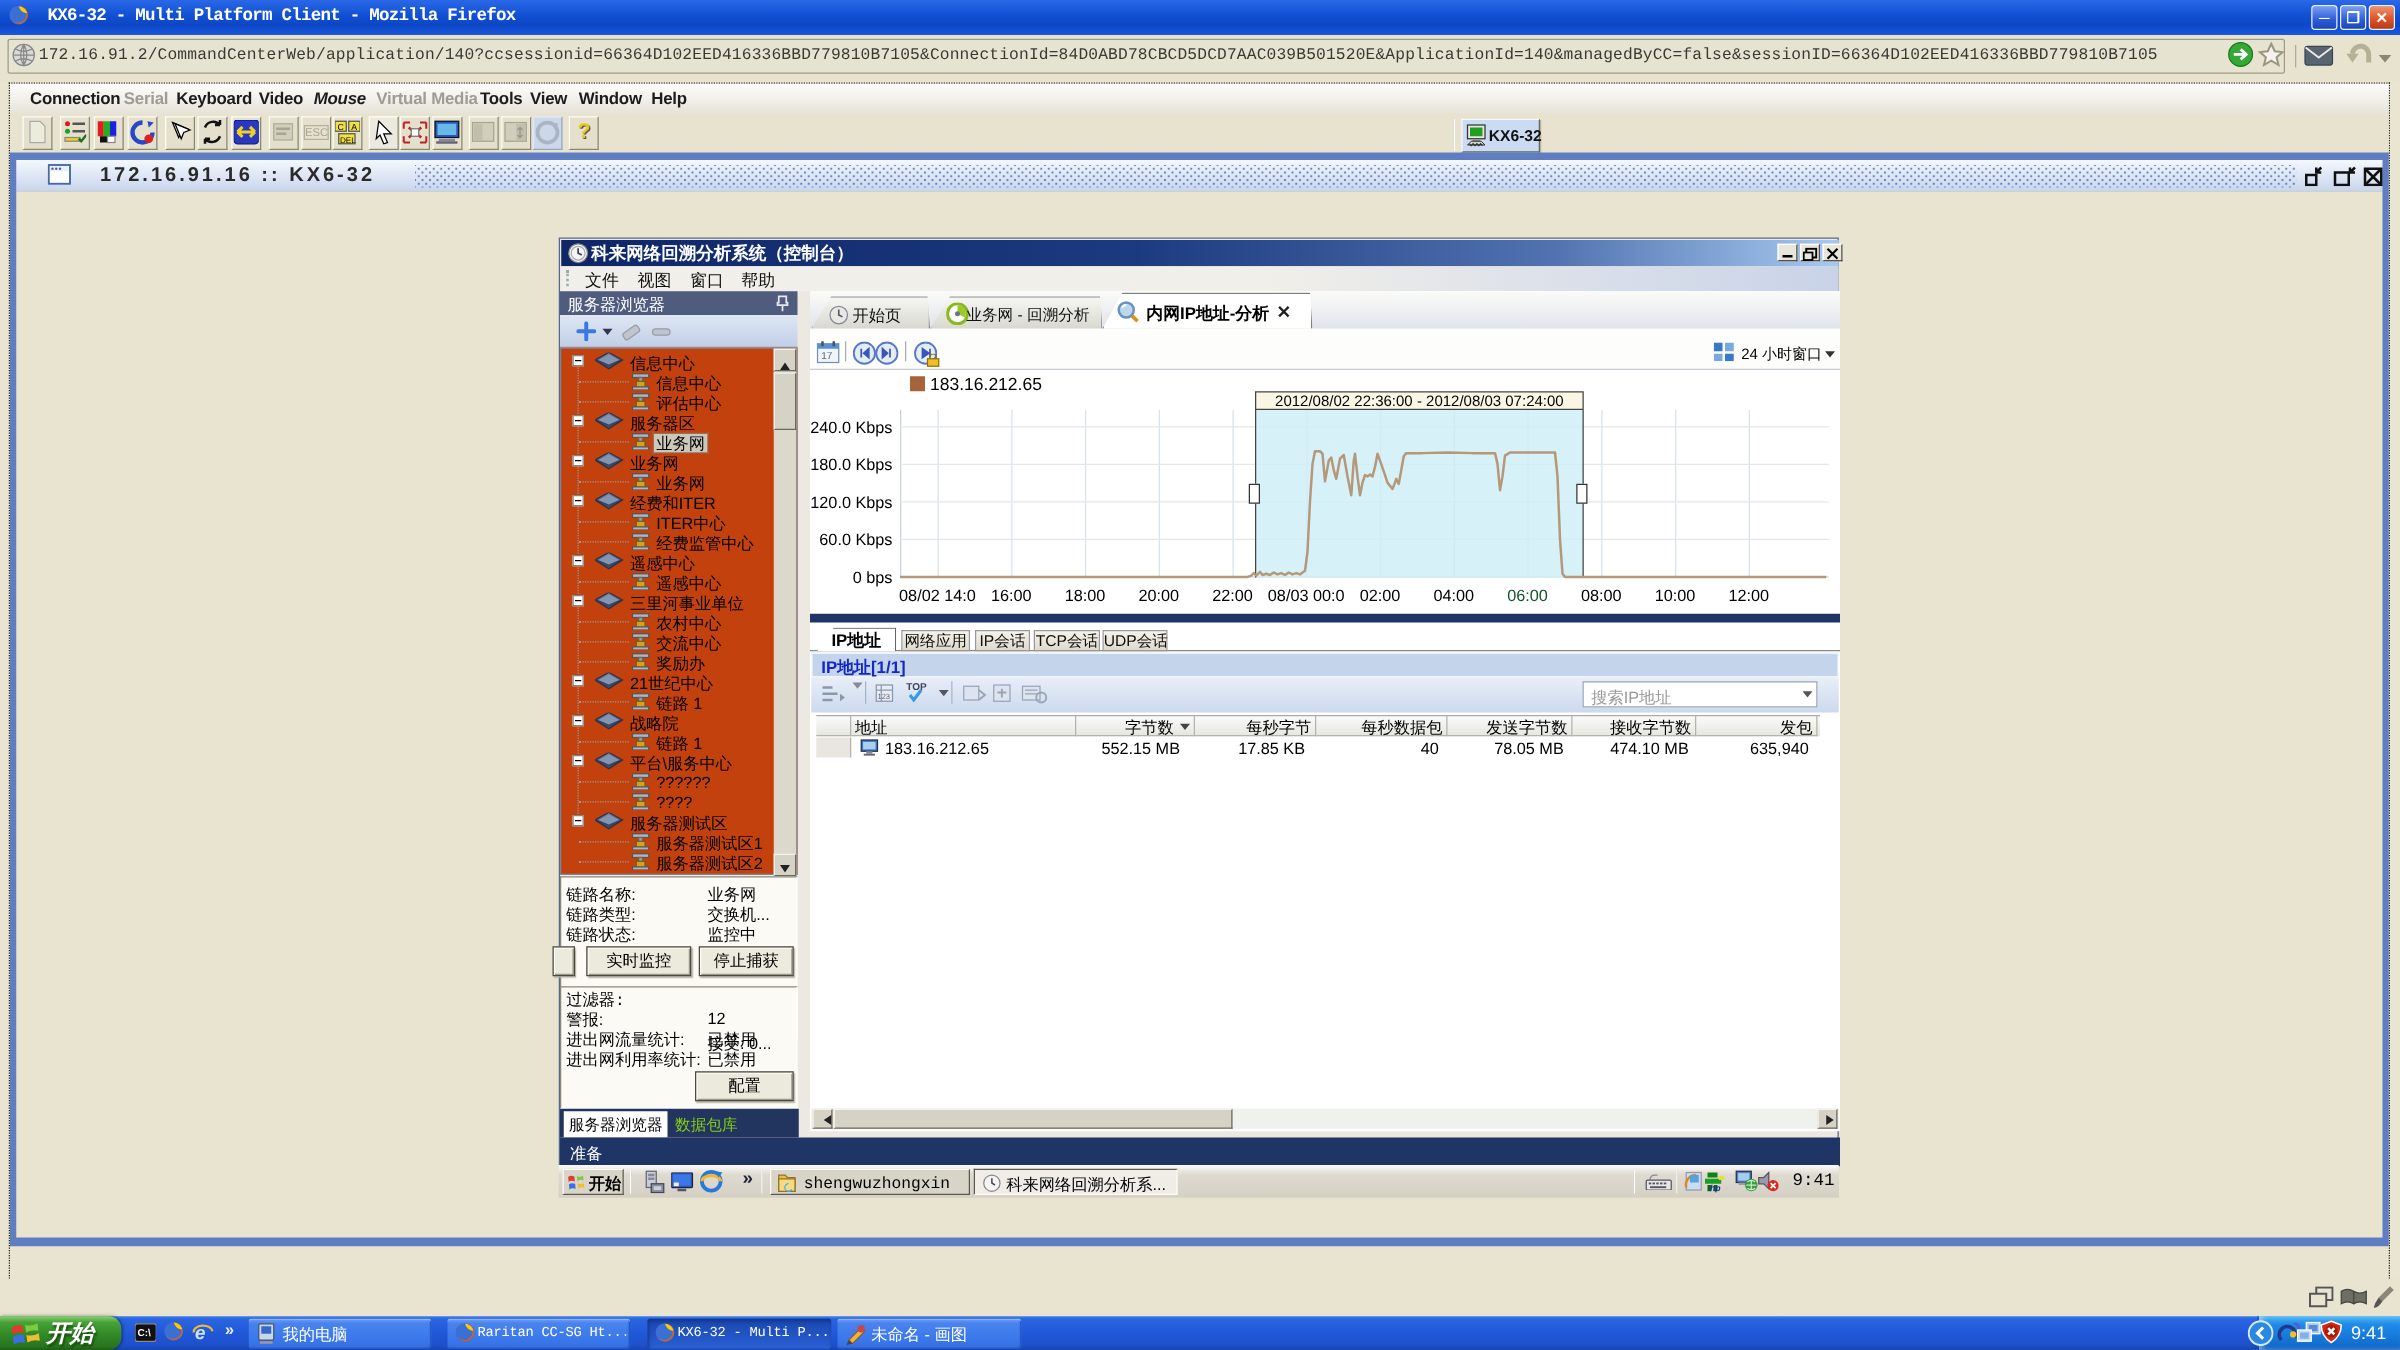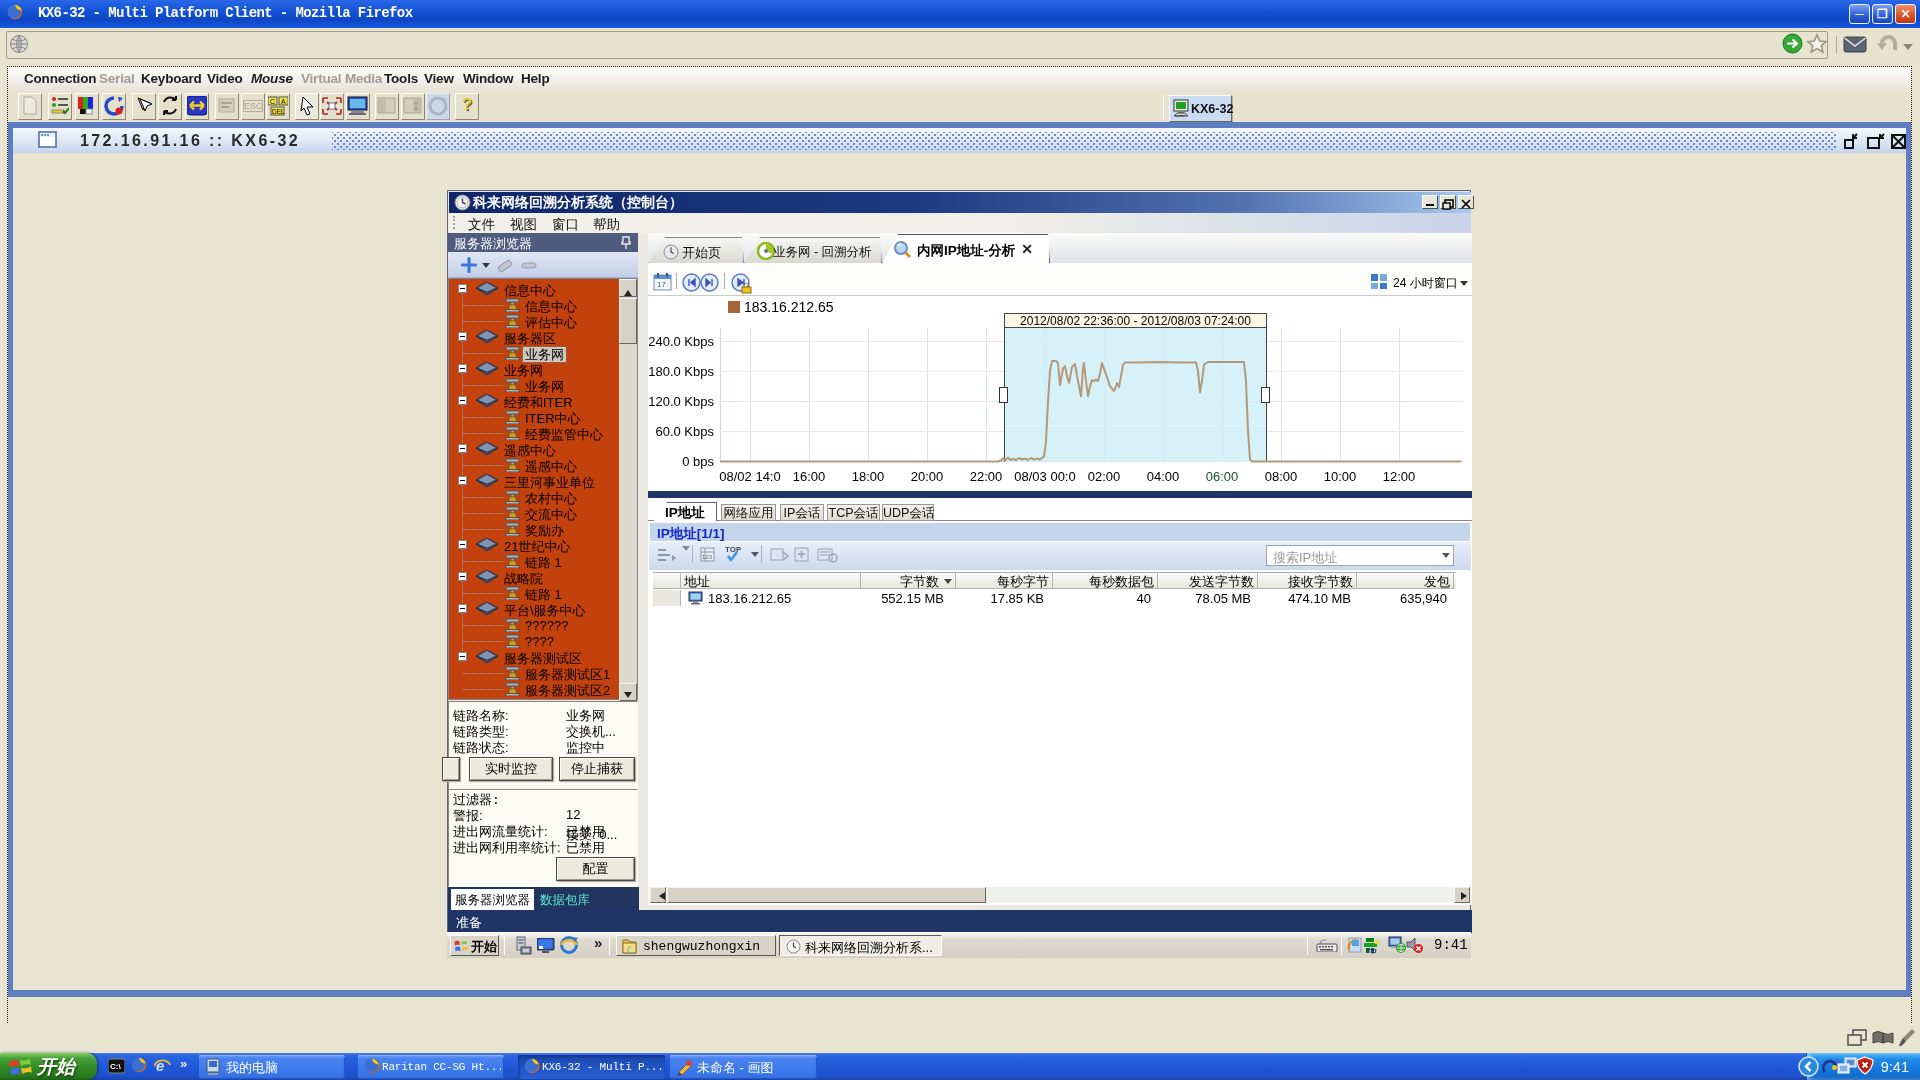--- a/index.html
+++ b/index.html
@@ -112,20 +112,21 @@
   <div class="abs winbtn" style="left:1849px;">─</div>
   <div class="abs winbtn" style="left:1872px;">❐</div>
   <div class="abs winbtn close" style="left:1895px;">✕</div>
 </div>
 <div class="abs" id="ffurl">
   <div class="abs" id="urlfield"></div>
   <svg class="abs" style="left:9px;top:6px" width="20" height="20">
       <circle cx="10" cy="10" r="8.5" fill="#d8d8d4" stroke="#888"></circle>
       <path d="M1.5 10 H18.5 M10 1.5 V18.5 M3 5 Q10 9 17 5 M3 15 Q10 11 17 15 M10 1.5 Q5 10 10 18.5 M10 1.5 Q15 10 10 18.5" stroke="#888" fill="none"></path>
     </svg>
+  <div class="abs" id="urltext">172.16.91.2/CommandCenterWeb/application/140?ccsessionid=66364D102EED416336BBD779810B7105&amp;ConnectionId=84D0ABD78CBCD5DCD7AAC039B501520E&amp;ApplicationId=140&amp;managedByCC=false&amp;sessionID=66364D102EED416336BBD779810B7105</div>
   <svg class="abs" style="left:1782px;top:5px" width="21" height="21">
       <circle cx="10.5" cy="10.5" r="9.5" fill="#35a835"></circle>
       <circle cx="10.5" cy="10.5" r="9.5" fill="none" stroke="#1c7a1c"></circle>
       <path d="M5 10.5 H14 M10.5 6.5 L15 10.5 L10.5 14.5" stroke="#fff" stroke-width="2.2" fill="none"></path>
     </svg>
   <svg class="abs" style="left:1806px;top:5px" width="22" height="21">
       <path d="M11 2 L13.8 8 L20 8.7 L15.3 12.8 L16.8 19 L11 15.6 L5.2 19 L6.7 12.8 L2 8.7 L8.2 8 Z" fill="#f4f2ea" stroke="#9a967e" stroke-width="1.6"></path>
     </svg>
   <div class="abs" style="left:1836px;top:8px;width:1px;height:18px;background:#b0ac92"></div>
   <svg class="abs" style="left:1843px;top:8px" width="24" height="17">
@@ -476,21 +477,21 @@
     <div class="lrow" style="left:5px;top:574px;">警报:</div>
         <div class="lrow" style="left:118px;top:574px;">12</div>
     <div class="lrow" style="left:5px;top:590px;">进出网流量统计:</div>
         <div class="lrow" style="left:118px;top:590px;">已禁用</div>
     <div class="lrow" style="left:5px;top:606px;">进出网利用率统计:</div>
         <div class="lrow" style="left:118px;top:606px;">已禁用</div>
     <div class="btn3d" style="left:108px;top:624px;width:79px;height:24px;line-height:22px;">配置</div>
   </div>
   <div class="abs" id="lbtabs">
     <div class="abs" style="left:3px;top:2px;width:83px;height:21px;background:#fff;color:#000;font-size:12.5px;padding:3px 0 0 4px;white-space:nowrap;">服务器浏览器</div>
-    <div class="abs" style="left:88px;top:2px;width:58px;height:21px;color:#5eead4;font-size:12.5px;padding:3px 0 0 4px;white-space:nowrap;">数据包库</div>
+    <div class="abs" style="left:88px;top:2px;width:58px;height:21px;color:#84cc16;font-size:12.5px;padding:3px 0 0 4px;white-space:nowrap;">数据包库</div>
   </div>
   <div class="abs" id="rp">
 <div class="abs" style="left:0;top:0;width:824px;height:30px;background:linear-gradient(#fbfbf8,#dfe3ea)"></div>
 <div class="abs" style="left:1px;top:4px;width:95px;height:26px;background:linear-gradient(#f6f6f3,#d8d8d0);border:1px solid #888;border-bottom:none;clip-path:polygon(16px 0,calc(100% - 2px) 0,100% 100%,0 100%)">
           <svg style="position:absolute;left:13px;top:6px" width="16" height="16">
             <circle cx="8" cy="8" r="7" fill="#e8e8e4" stroke="#889"></circle>
             <path d="M8 3.5 V8 L11 9.5" stroke="#556" stroke-width="1.3" fill="none"></path>
           </svg>
           <span style="position:absolute;left:32px;top:6px;font-size:13px;color:#111;white-space:nowrap">开始页</span>
         </div>

